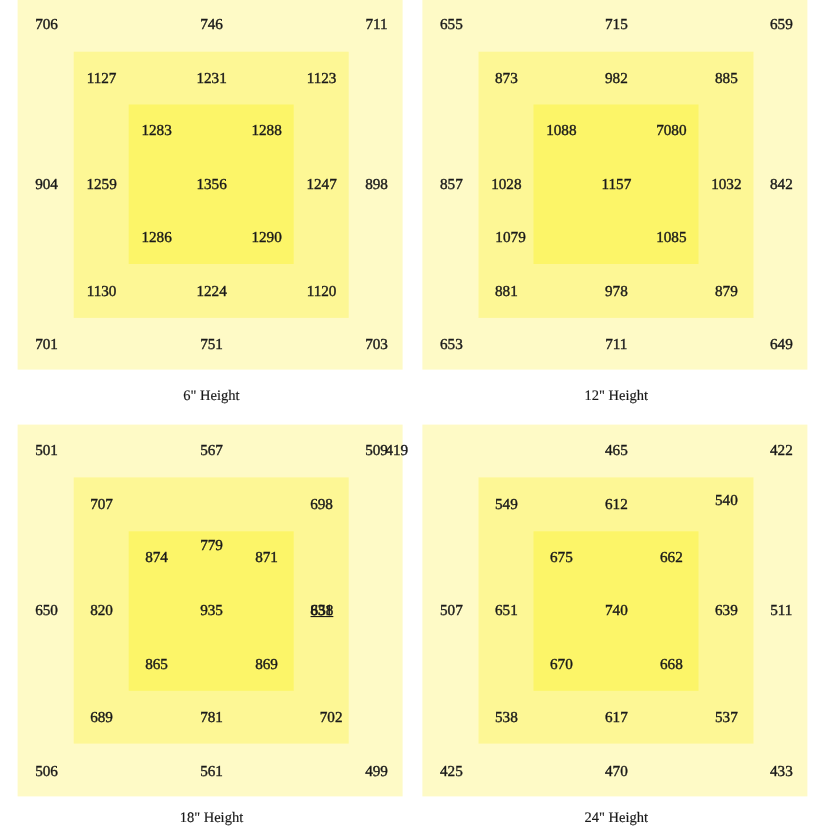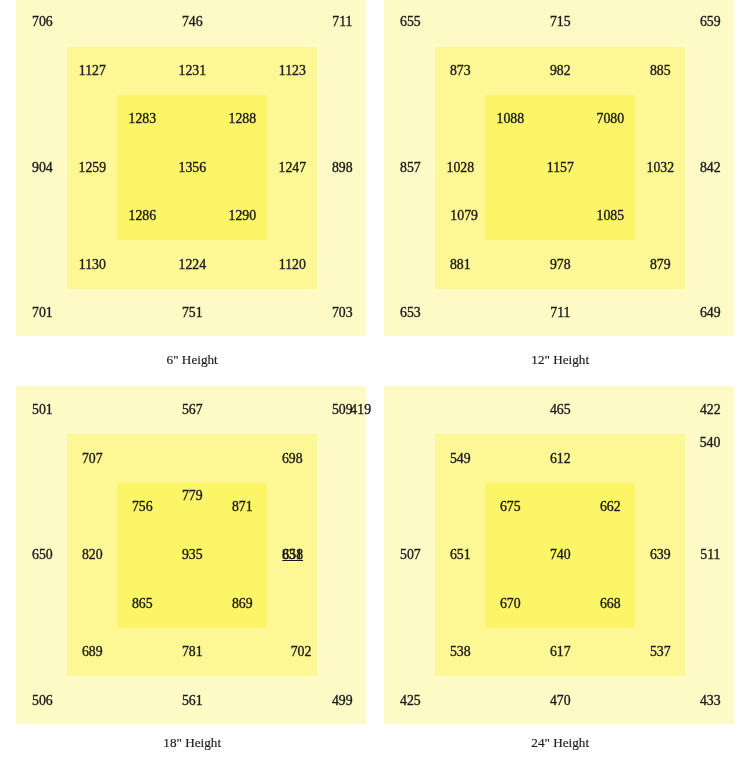--- a/index.html
+++ b/index.html
@@ -79,41 +79,41 @@
       <div class="val" style="left: 116.34px; top: 308.18px; width: 120px; text-align: center;">561</div>
       <div class="val" style="left: 266.34px; top: 308.18px; width: 120px; text-align: center;">499</div>
       <div class="val" style="left: 16.34px; top: 66.03px; width: 120px; text-align: center;">707</div>
       <div class="val" style="left: 116.34px; top: 66.03px; width: 120px; text-align: center; margin-top: 37px;">779</div>
       <div class="val" style="left: 216.34px; top: 66.03px; width: 120px; text-align: center;">698</div>
       <div class="val" style="left: 16.34px; top: 162.89px; width: 120px; text-align: center;">820</div>
       <div class="val" style="left: 216.34px; top: 162.89px; width: 120px; text-align: center;">831</div>
       <div class="val" style="left: 16.34px; top: 259.75px; width: 120px; text-align: center;">689</div>
       <div class="val" style="left: 116.34px; top: 259.75px; width: 120px; text-align: center;">781</div>
       <div class="val" style="left: 225px; top: 259.75px; width: 120px; text-align: center;">702</div>
-      <div class="val" style="left: 66.34px; top: 114.46px; width: 120px; text-align: center;">756</div>
+      <div class="val" style="left: 66.34px; top: 114.46px; width: 120px; text-align: center;">874</div>
       <div class="val" style="left: 166.34px; top: 114.46px; width: 120px; text-align: center;">871</div>
       <div class="val" style="left: 116.34px; top: 162.89px; width: 120px; text-align: center;">935</div>
       <div class="val" style="left: 66.34px; top: 211.32px; width: 120px; text-align: center;">865</div>
       <div class="val" style="left: 166.34px; top: 211.32px; width: 120px; text-align: center;">869</div>
     </div>
     <div class="caption" style="left: 17.2px; top: 735px; width: 350px;">18" Height</div>
     <div class="panel" style="left: 384px; top: 385.5px; width: 350px; height: 338.6px; background: rgb(254, 250, 198);">
       <div class="ring" style="left: 51.34px; top: 48.815px; width: 250px; height: 242.15px; background: rgb(253, 247, 149);"></div>
       <div class="ring" style="left: 101.34px; top: 97.245px; width: 150px; height: 145.29px; background: rgb(252, 245, 104);"></div>
       <div class="val" style="left: -33.66px; top: 17.6px; width: 120px; ">419</div>
       <div class="val" style="left: 116.34px; top: 17.6px; width: 120px; text-align: center;">465</div>
       <div class="val" style="left: 266.34px; top: 17.6px; width: 120px; text-align: center;">422</div>
       <div class="val" style="left: -33.66px; top: 162.89px; width: 120px; text-align: center;">507</div>
       <div class="val" style="left: 266.34px; top: 162.89px; width: 120px; text-align: center;">511</div>
       <div class="val" style="left: -33.66px; top: 308.18px; width: 120px; text-align: center;">425</div>
       <div class="val" style="left: 116.34px; top: 308.18px; width: 120px; text-align: center;">470</div>
       <div class="val" style="left: 266.34px; top: 308.18px; width: 120px; text-align: center;">433</div>
       <div class="val" style="left: 16.34px; top: 66.03px; width: 120px; text-align: center;">549</div>
       <div class="val" style="left: 116.34px; top: 66.03px; width: 120px; text-align: center;">612</div>
-      <div class="val" style="left: 216.34px; top: 50px; width: 120px; text-align: right;">540</div>
+      <div class="val" style="left: 216.34px; top: 62px; width: 120px; text-align: center;">540</div>
       <div class="val" style="left: 16.34px; top: 162.89px; width: 120px; text-align: center;">651</div>
       <div class="val" style="left: 216.34px; top: 162.89px; width: 120px; text-align: center;">639</div>
       <div class="val" style="left: 16.34px; top: 259.75px; width: 120px; text-align: center;">538</div>
       <div class="val" style="left: 116.34px; top: 259.75px; width: 120px; text-align: center;">617</div>
       <div class="val" style="left: 216.34px; top: 259.75px; width: 120px; text-align: center;">537</div>
       <div class="val" style="left: 66.34px; top: 114.46px; width: 120px; text-align: center;">675</div>
       <div class="val" style="left: 166.34px; top: 114.46px; width: 120px; text-align: center;">662</div>
       <div class="val" style="left: 116.34px; top: 162.89px; width: 120px; text-align: center;">740</div>
       <div class="val" style="left: 66.34px; top: 211.32px; width: 120px; text-align: center;">670</div>
       <div class="val" style="left: 166.34px; top: 211.32px; width: 120px; text-align: center;">668</div>

